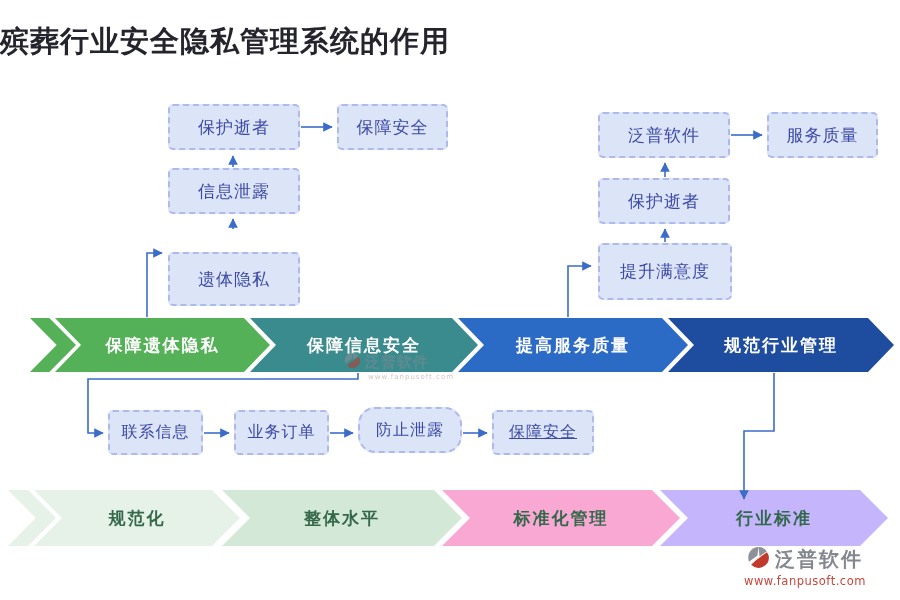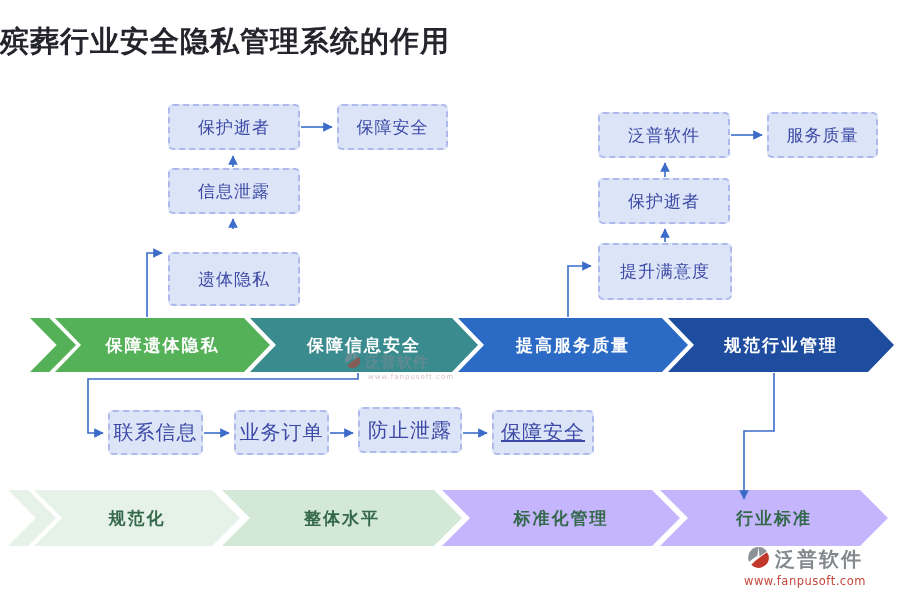--- a/index.html
+++ b/index.html
@@ -6,21 +6,21 @@
   .canvas{position:relative;width:900px;height:600px;background:#ffffff;
           font-family:"DejaVu Sans","Liberation Sans",sans-serif;overflow:hidden;}
 
   .title{position:absolute;top:22px;left:0;width:100%;text-align:left;
          font-size:29px;font-weight:bold;color:#24242c;letter-spacing:1px;}
 
   
   .node{position:absolute;background:#dce4f8;border:2px dashed #aebaec;border-radius:5px;
         display:flex;align-items:center;justify-content:center;
         font-size:17px;color:#3c49a5;letter-spacing:1px;box-sizing:border-box;}
-  .node.small{font-size:20px;}
+  .node.small{font-size:16px;}
 
   
   .chev{position:absolute;height:54px;display:flex;align-items:center;justify-content:center;
         color:#ffffff;font-weight:bold;font-size:17px;letter-spacing:2px;
         clip-path:polygon(0 0, calc(100% - 26px) 0, 100% 50%, calc(100% - 26px) 100%, 0 100%, 26px 50%);}
   .chev-b{position:absolute;height:56px;display:flex;align-items:center;justify-content:center;
         color:#34684a;font-weight:bold;font-size:17px;letter-spacing:2px;
         clip-path:polygon(0 0, calc(100% - 28px) 0, 100% 50%, calc(100% - 28px) 100%, 0 100%, 28px 50%);}
   .wedge{position:absolute;clip-path:polygon(0 0, 42% 0, 100% 50%, 42% 100%, 0 100%, 58% 50%);}
 
@@ -56,27 +56,27 @@
   <div class="node" style="left:598px;top:243px;width:134px;height:57px;">提升满意度</div>
 
   <div class="wedge" style="left: 30px; top: 318px; width: 46px; height: 54px; background: rgb(85, 177, 88);"></div>
   <div class="chev" style="left: 250px; width: 228px; top: 318px; background: rgb(58, 139, 141);">保障信息安全</div>
   <div class="chev" style="left: 55px; width: 215px; top: 318px; background: rgb(85, 177, 88);">保障遗体隐私</div>
   <div class="chev" style="left: 458px; width: 230px; top: 318px; background: rgb(43, 107, 198);">提高服务质量</div>
   <div class="chev" style="left: 668px; width: 226px; top: 318px; background: rgb(30, 76, 158);">规范行业管理</div>
 
   <div class="node small" style="left:108px;top:410px;width:95px;height:45px;">联系信息</div>
   <div class="node small" style="left:234px;top:410px;width:95px;height:45px;">业务订单</div>
-  <div class="node small" style="left:358px;top:407px;width:104px;height:46px;">防止泄露</div>
+  <div class="node small" style="left:358px;top:407px;width:104px;height:46px;border-radius:17px;">防止泄露</div>
   <div class="node small" style="left:492px;top:410px;width:102px;height:45px;text-decoration:underline;">保障安全</div>
 
   <div class="wedge" style="left: 8px; top: 490px; width: 48px; height: 56px; background: rgb(230, 242, 232);"></div>
   <div class="chev-b" style="left: 222px; width: 240px; top: 490px; background: rgb(211, 232, 215);">整体水平</div>
   <div class="chev-b" style="left: 34px; width: 206px; top: 490px; background: rgb(230, 242, 232);">规范化</div>
-  <div class="chev-b" style="left: 442px; width: 238px; top: 490px; background: #c4b5fd;">标准化管理</div>
+  <div class="chev-b" style="left: 442px; width: 238px; top: 490px; background: #f9a8d4;">标准化管理</div>
   <div class="chev-b" style="left: 660px; width: 228px; top: 490px; background: #c4b5fd;">行业标准</div>
 
   <svg class="connectors" width="900" height="600">
     <defs>
       <marker id="ah" markerWidth="8" markerHeight="8" refX="5.5" refY="3" orient="auto">
         <path d="M0 0 L6 3 L0 6 Z" fill="#3b6cc9"></path>
       </marker>
     </defs>
     <g stroke="#3b6cc9" stroke-width="1.6" fill="none">
       <path d="M233 229 L233 219" marker-end="url(#ah)"></path>

